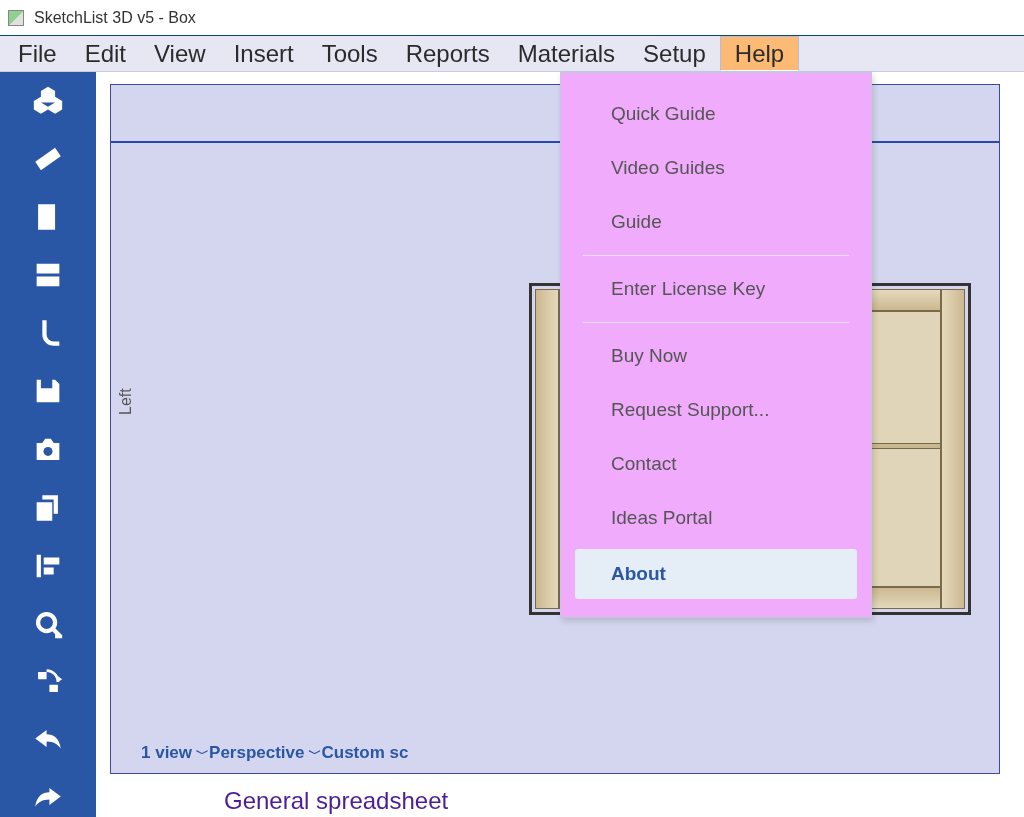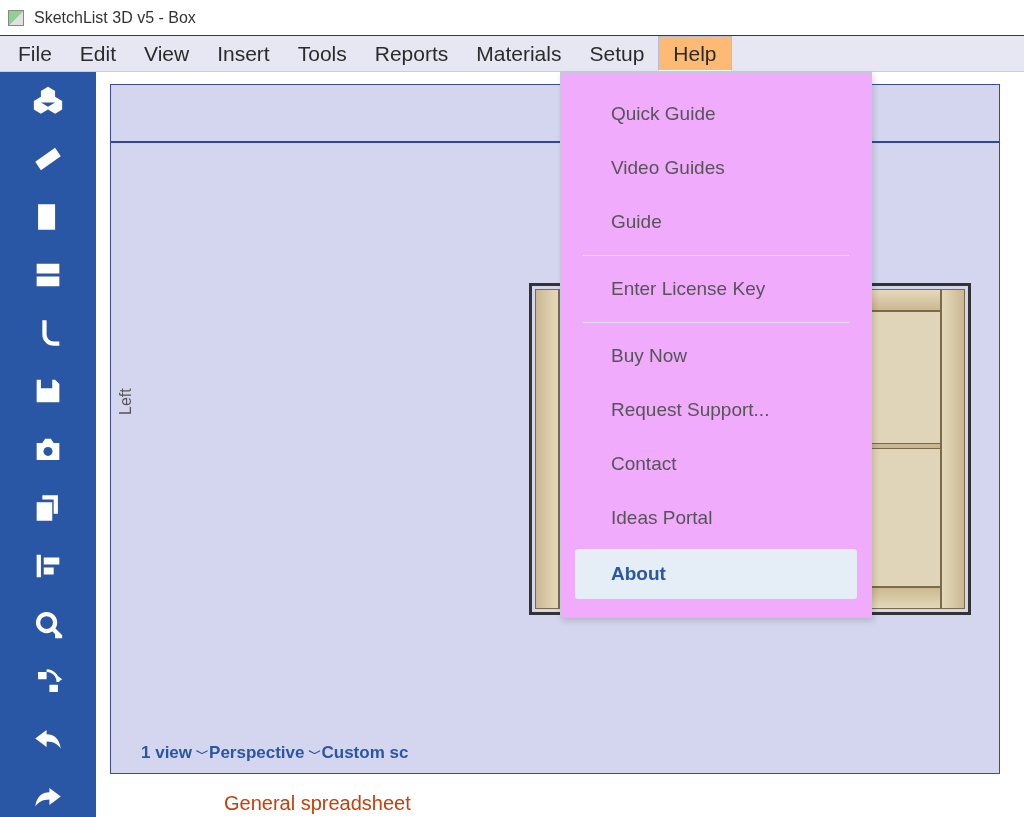--- a/index.html
+++ b/index.html
@@ -7,21 +7,21 @@
   .titlebar {
     height: 36px; background: #ffffff; border-bottom: 1px solid #0c4a6e;
     display: flex; align-items: center; padding: 0 8px; font-size: 16px; color: #333;
   }
   .titlebar .app-icon {
     width: 16px; height: 16px; margin-right: 10px; border: 1px solid #888;
     background: linear-gradient(135deg,#8fd18f 50%,#e0e0e0 50%);
   }
   .menubar {
     height: 36px; background: #e6e7f3; border-bottom: 1px solid #c9cbe0;
-    display: flex; align-items: stretch; font-size: 21px; color: #2b2b2b;
+    display: flex; align-items: stretch; font-size: 24px; color: #2b2b2b;
     padding-left: 4px;
   }
   .menubar .menu-item {
     padding: 6px 14px; display: flex; align-items: center; cursor: default;
   }
   .menubar .menu-item.active {
     background: #fdba74; border: 1px solid #b8bcd6; border-bottom: 1px solid #fff;
     position: relative; z-index: 20;
   }
   .workspace {
@@ -60,21 +60,21 @@
   .box3d .ptop { left:30px; top:6px; right:30px; height:22px; background: linear-gradient(#e5d9bc,#cbb890);}
   .box3d .pbottom { left:30px; bottom:6px; right:30px; height:22px; background: linear-gradient(#cbb890,#e5d9bc);}
   .box3d .pback { left:30px; top:28px; right:30px; bottom:28px; background:#e0d5b8;}
   .box3d .shelf { left:30px; top:160px; right:30px; height:6px; background:#c9b88f;}
   .status-row {
     position:absolute; left:30px; bottom:10px; display:flex; align-items:center;
     font-size:17px; color:#2a57a5; font-weight:600;
   }
   .status-row .chev { font-size:13px; margin-left:4px; color:#2a57a5; }
   .footer-line {
-    position: absolute; left: 128px; bottom: 2px; font-size: 20px; color: #c2410c; text-align: right;
+    position: absolute; left: 128px; bottom: 2px; font-size: 24px; color: #4c1d95; text-align: right;
   }
   .dropdown {
     position: absolute; top: 72px; left: 560px; width: 312px; background:#f0abfc;
     border:1px solid #c4c7dc; box-shadow: 2px 3px 6px rgba(0,0,0,.15); z-index:30;
     padding: 14px 0;
   }
   .dropdown .dd-item {
     padding: 16px 50px; font-size:19px; color:#555; cursor:default;
   }
   .dropdown .dd-sep { height:1px; background:#dfe0ea; margin: 6px 22px; }

